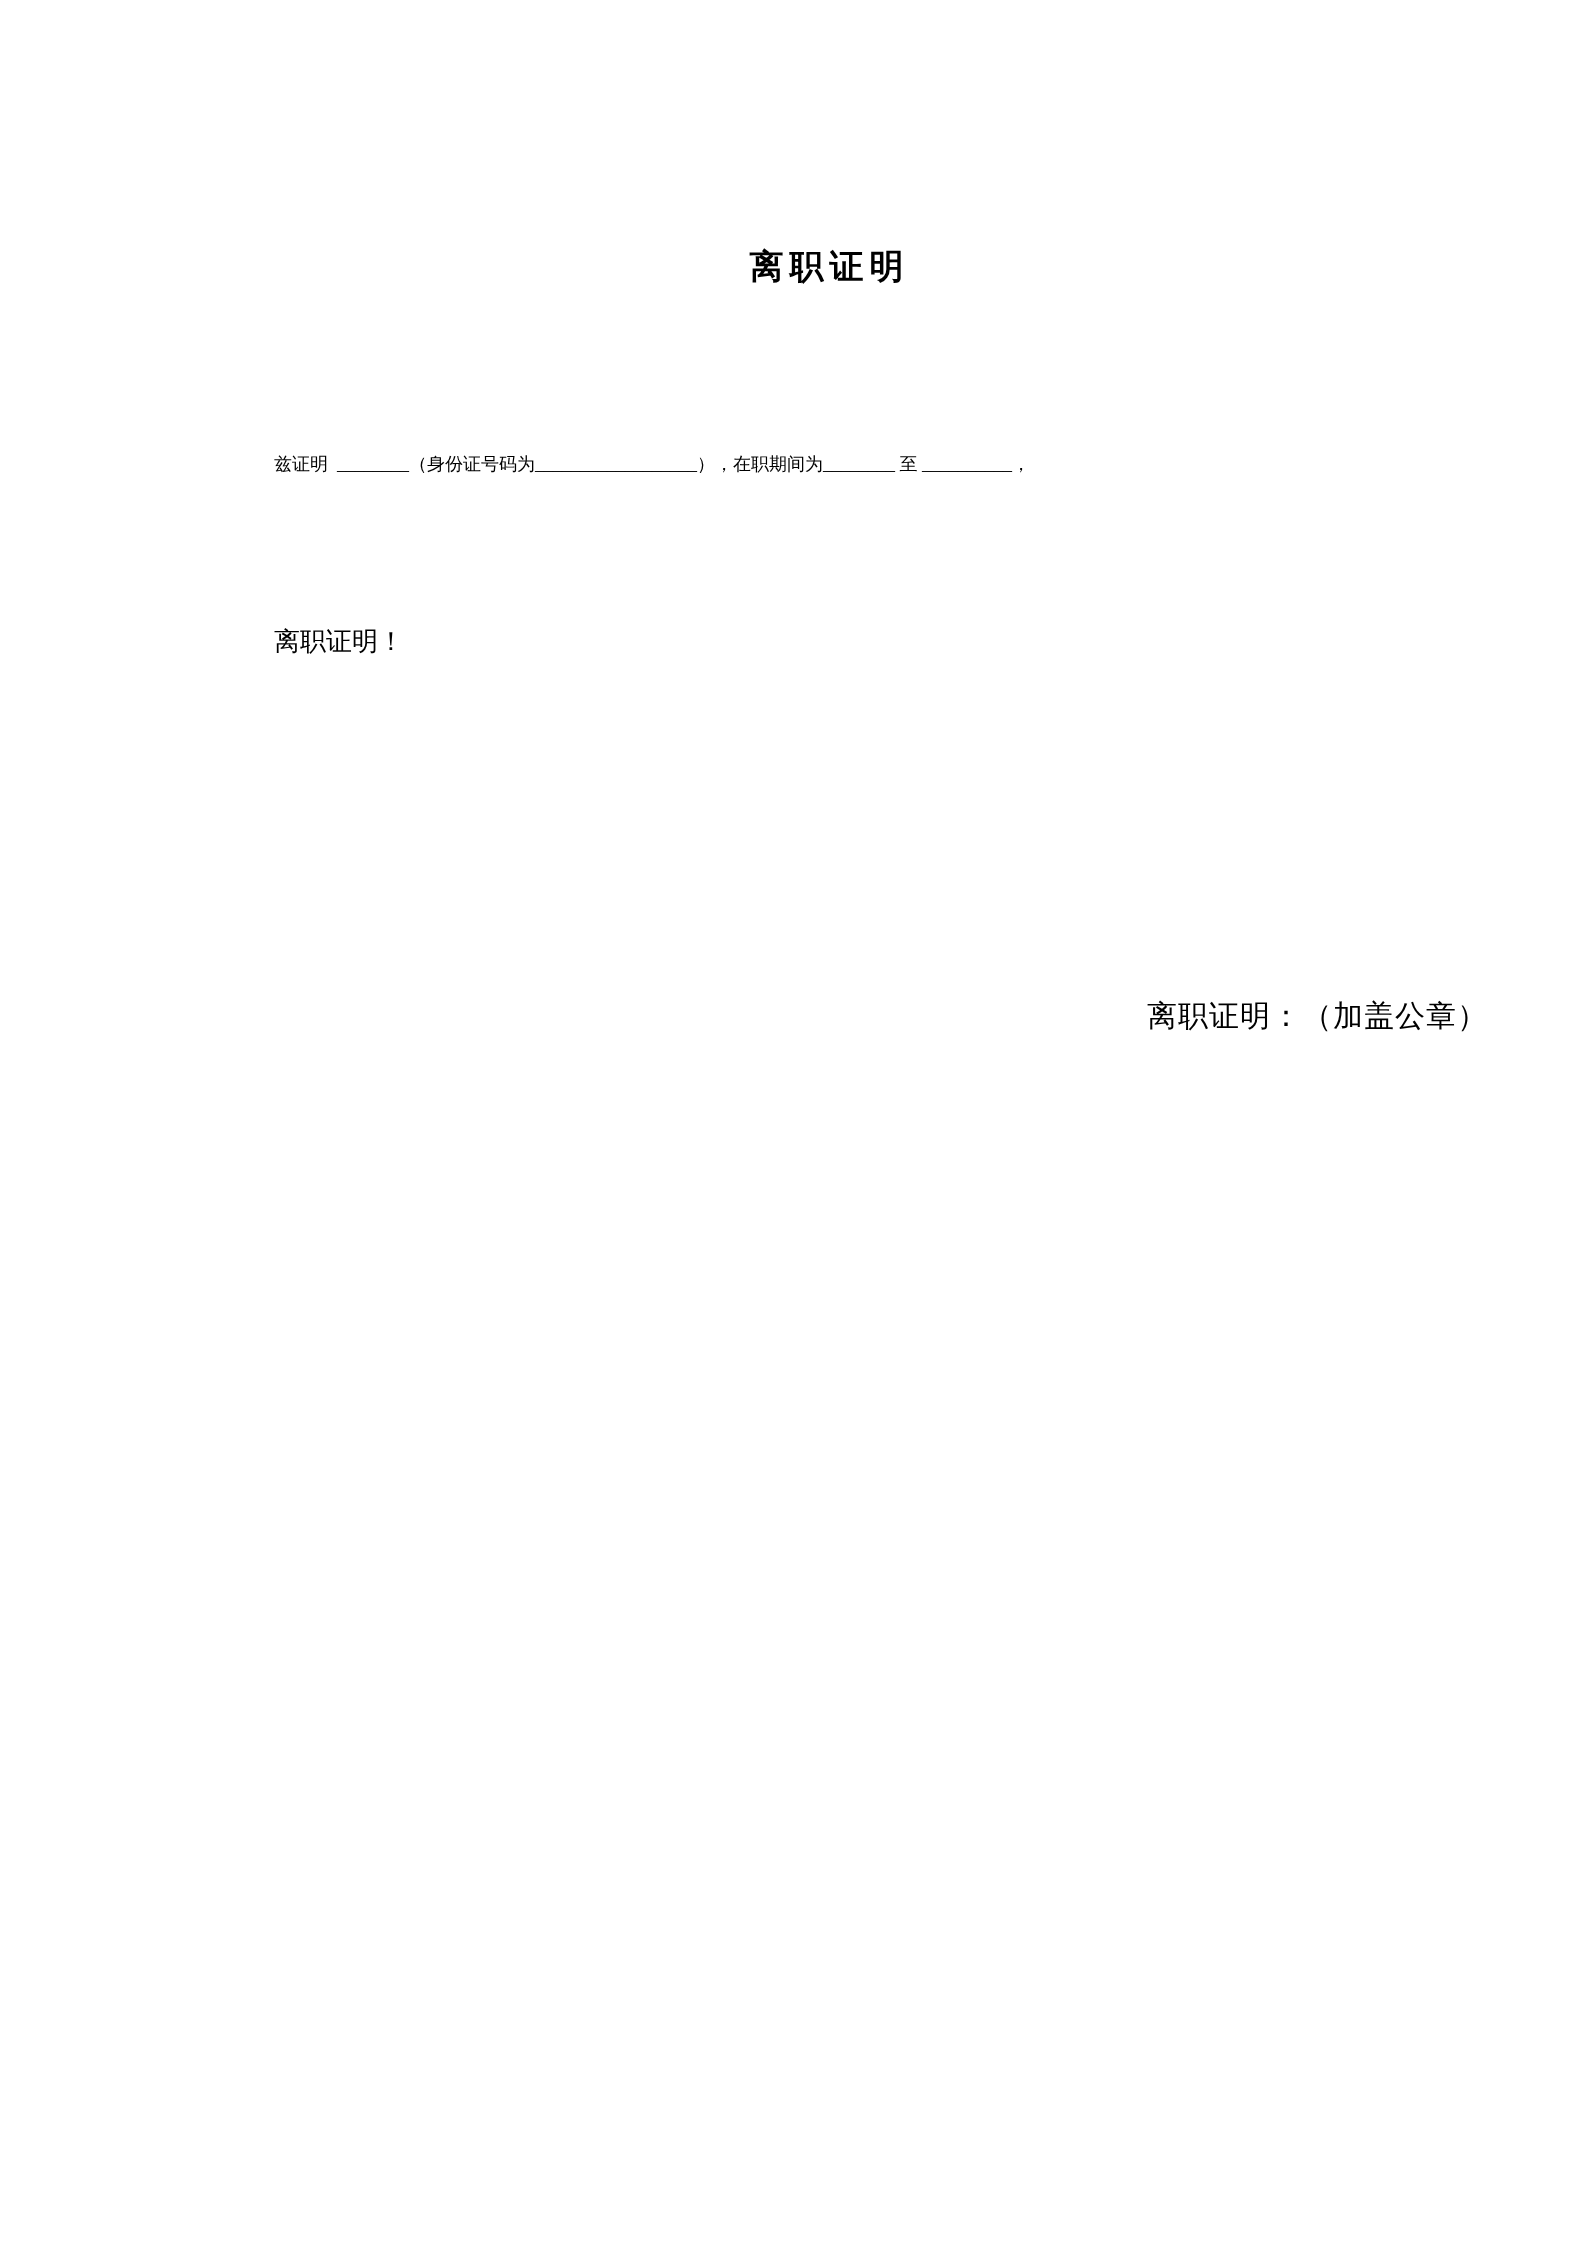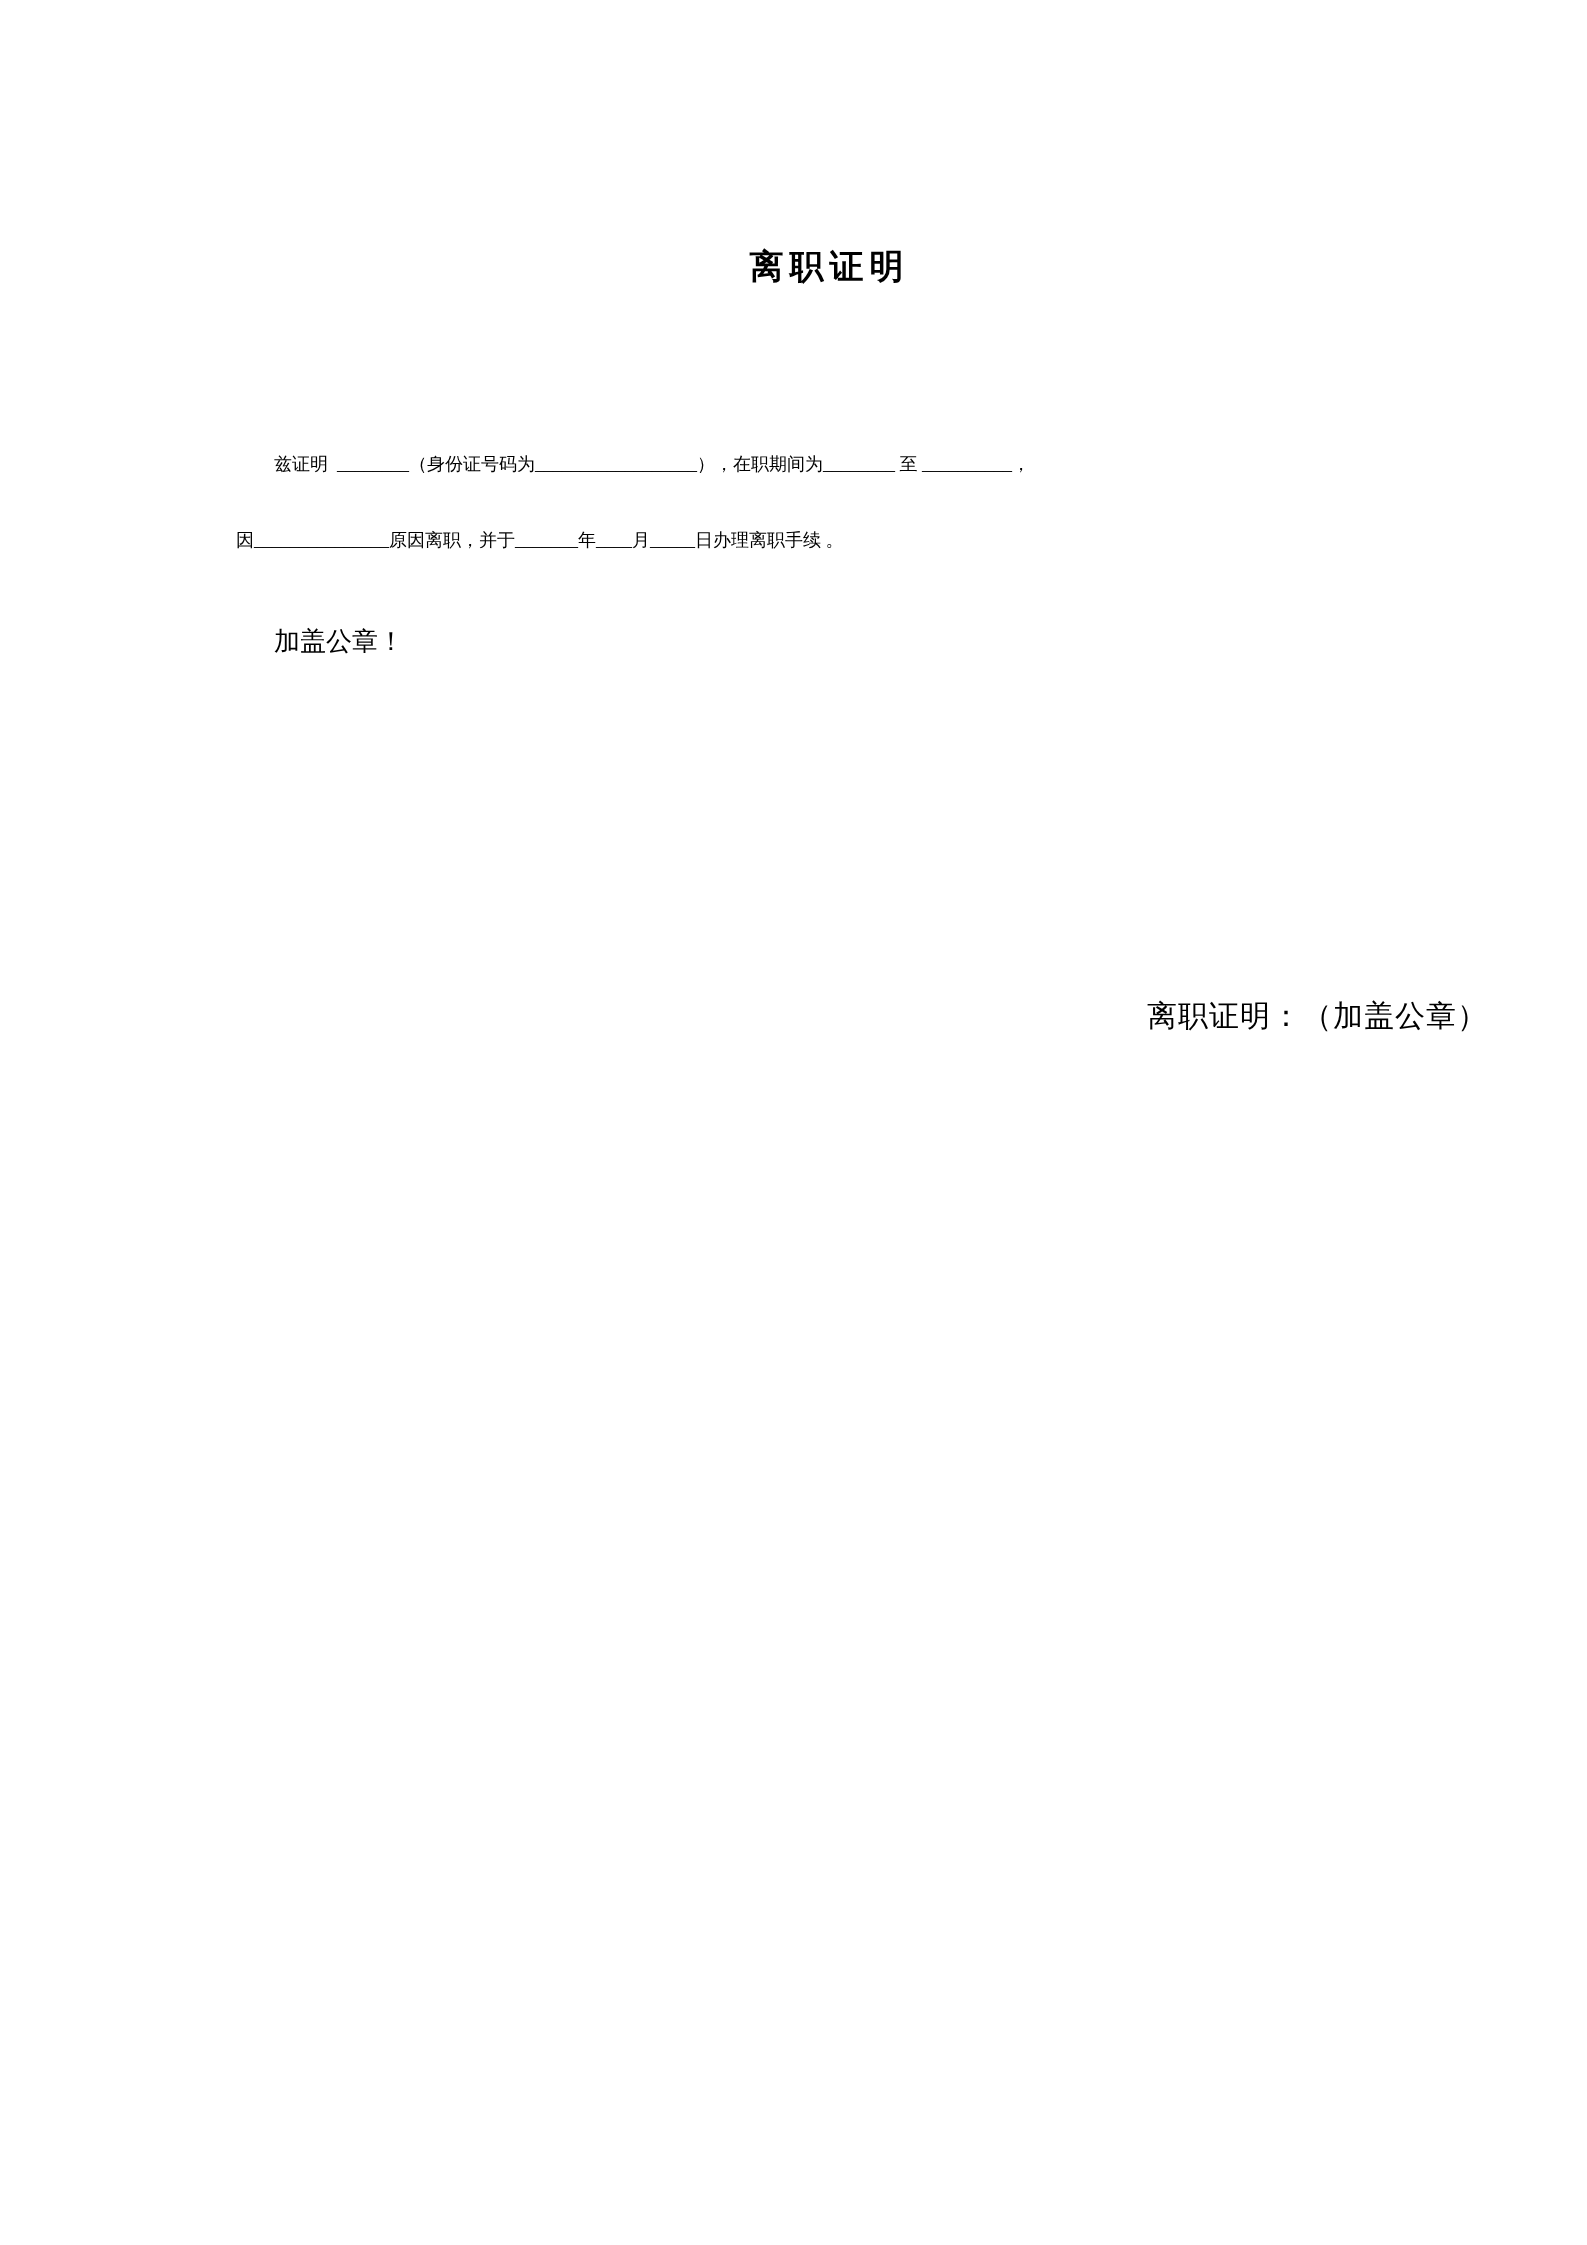--- a/index.html
+++ b/index.html
@@ -81,22 +81,21 @@
 </style>
 </head>
 <body>
 
 <div class="page">
 
   <div class="doc-title">离职证明</div>
 
   <div class="body-block">
     <div class="para-line line-1">兹证明  ________（身份证号码为__________________），在职期间为________ 至 __________，</div>
-    <div class="para-line line-2">因_______________原因离职，并于_______年____月_____日办理离职手续 。</div>
   </div>
 
-  <div class="special-note">加盖公章！</div>
+  <div class="special-note">离职证明！</div>
 
   <div class="sign-block">
     <div class="company-line">离职证明：（加盖公章）</div>
   </div>
 
 </div>
 
 </body></html>

